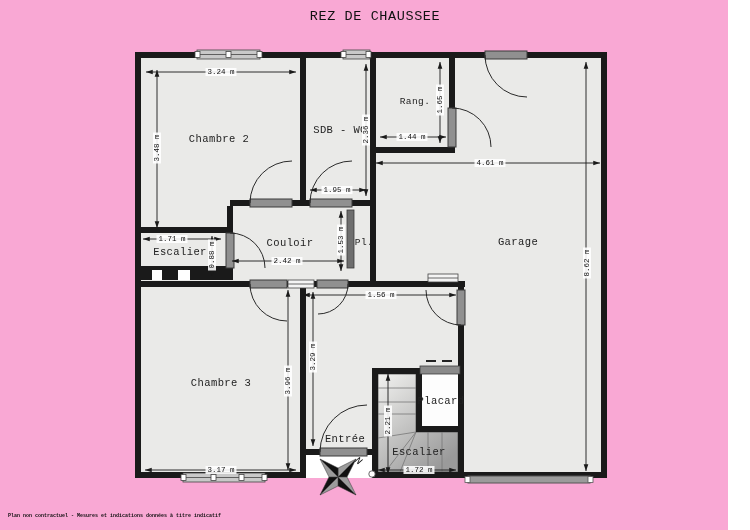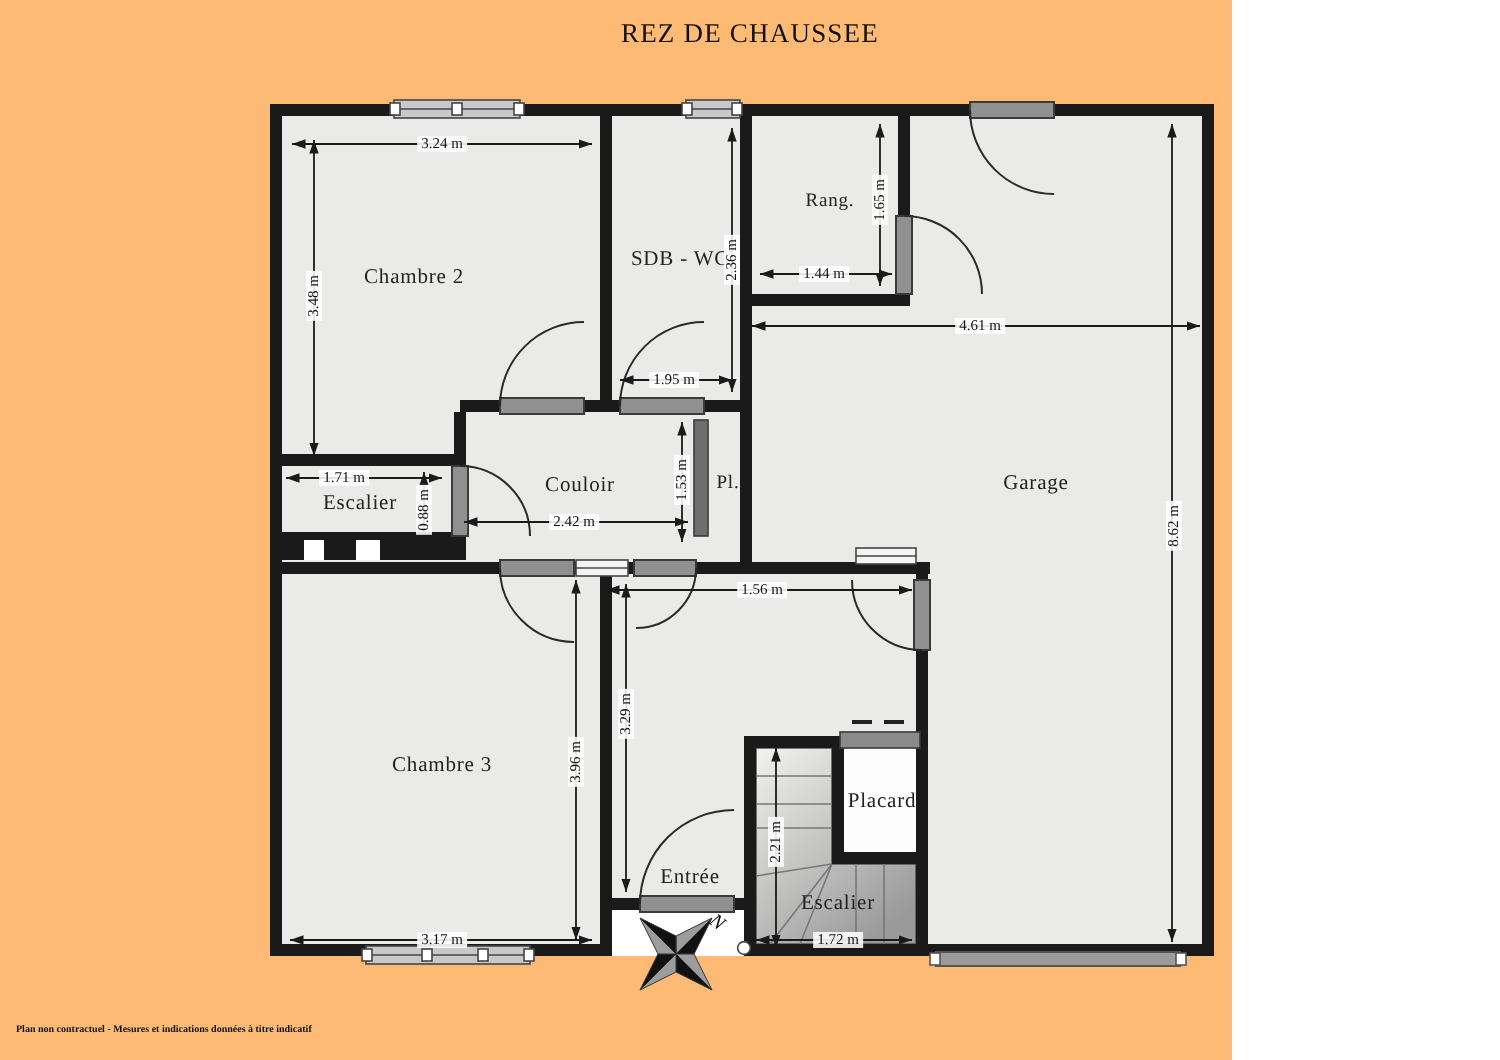--- a/index.html
+++ b/index.html
@@ -1,17 +1,17 @@
 <!DOCTYPE html>
 <html><head>
 <meta charset="utf-8">
 <style>
   html,body{margin:0;padding:0;background:#fff;}
-  #screen{position:relative;width:616px;height:530px;background:#fdba74;overflow:hidden;
-          font-family:Liberation Serif, serif;}
+  #screen{position:relative;width:728px;height:530px;background:#f9a8d4;overflow:hidden;
+          font-family:Liberation Mono, monospace;}
   .title{position:absolute;top:9px;left:0;width:750px;text-align:center;
          font-size:13.5px;letter-spacing:.6px;color:#111;}
   .footer{position:absolute;left:8px;top:513px;font-size:5px;font-weight:bold;color:#111;}
   .room-label{position:absolute;transform:translate(-50%,-50%);font-size:10.5px;color:#222;
               white-space:nowrap;letter-spacing:.4px;}
   .room-label.sm{font-size:9.5px;}
   .dim{position:absolute;transform:translate(-50%,-50%);font-size:7.5px;color:#111;
        background:rgba(255,255,255,.88);padding:0 2px;white-space:nowrap;line-height:8px;}
   .dim.v{transform:translate(-50%,-50%) rotate(-90deg);}
   svg{position:absolute;left:0;top:0;}
@@ -184,21 +184,21 @@
         <polygon points="356,495 347,477 338,477" fill="#9c9c9c"></polygon>
         <polygon points="320,495 329,477 338,477" fill="#111"></polygon>
         <polygon points="320,495 338,486 338,477" fill="#9c9c9c"></polygon>
         <polygon points="320,459 338,468 338,477" fill="#111"></polygon>
         <polygon points="320,459 329,477 338,477" fill="#9c9c9c"></polygon>
       </g>
       <text x="356" y="462" font-size="10" font-style="italic" fill="#111" transform="rotate(38 356 459)">N</text>
     </g>
   </svg>
 
-  <div class="room-label" style="left:207px;top:139px">Chambre 2</div>
+  <div class="room-label" style="left:219px;top:139px">Chambre 2</div>
   <div class="room-label" style="left:340px;top:130px">SDB - WC</div>
   <div class="room-label sm" style="left:415px;top:101px">Rang.</div>
   <div class="room-label" style="left:518px;top:242px">Garage</div>
   <div class="room-label" style="left:180px;top:252px">Escalier</div>
   <div class="room-label" style="left:290px;top:243px">Couloir</div>
   <div class="room-label sm" style="left:364px;top:242px">Pl.</div>
   <div class="room-label" style="left:221px;top:383px">Chambre 3</div>
   <div class="room-label" style="left:345px;top:439px">Entrée</div>
   <div class="room-label" style="left:441px;top:401px">Placard</div>
   <div class="room-label" style="left:419px;top:452px">Escalier</div>

